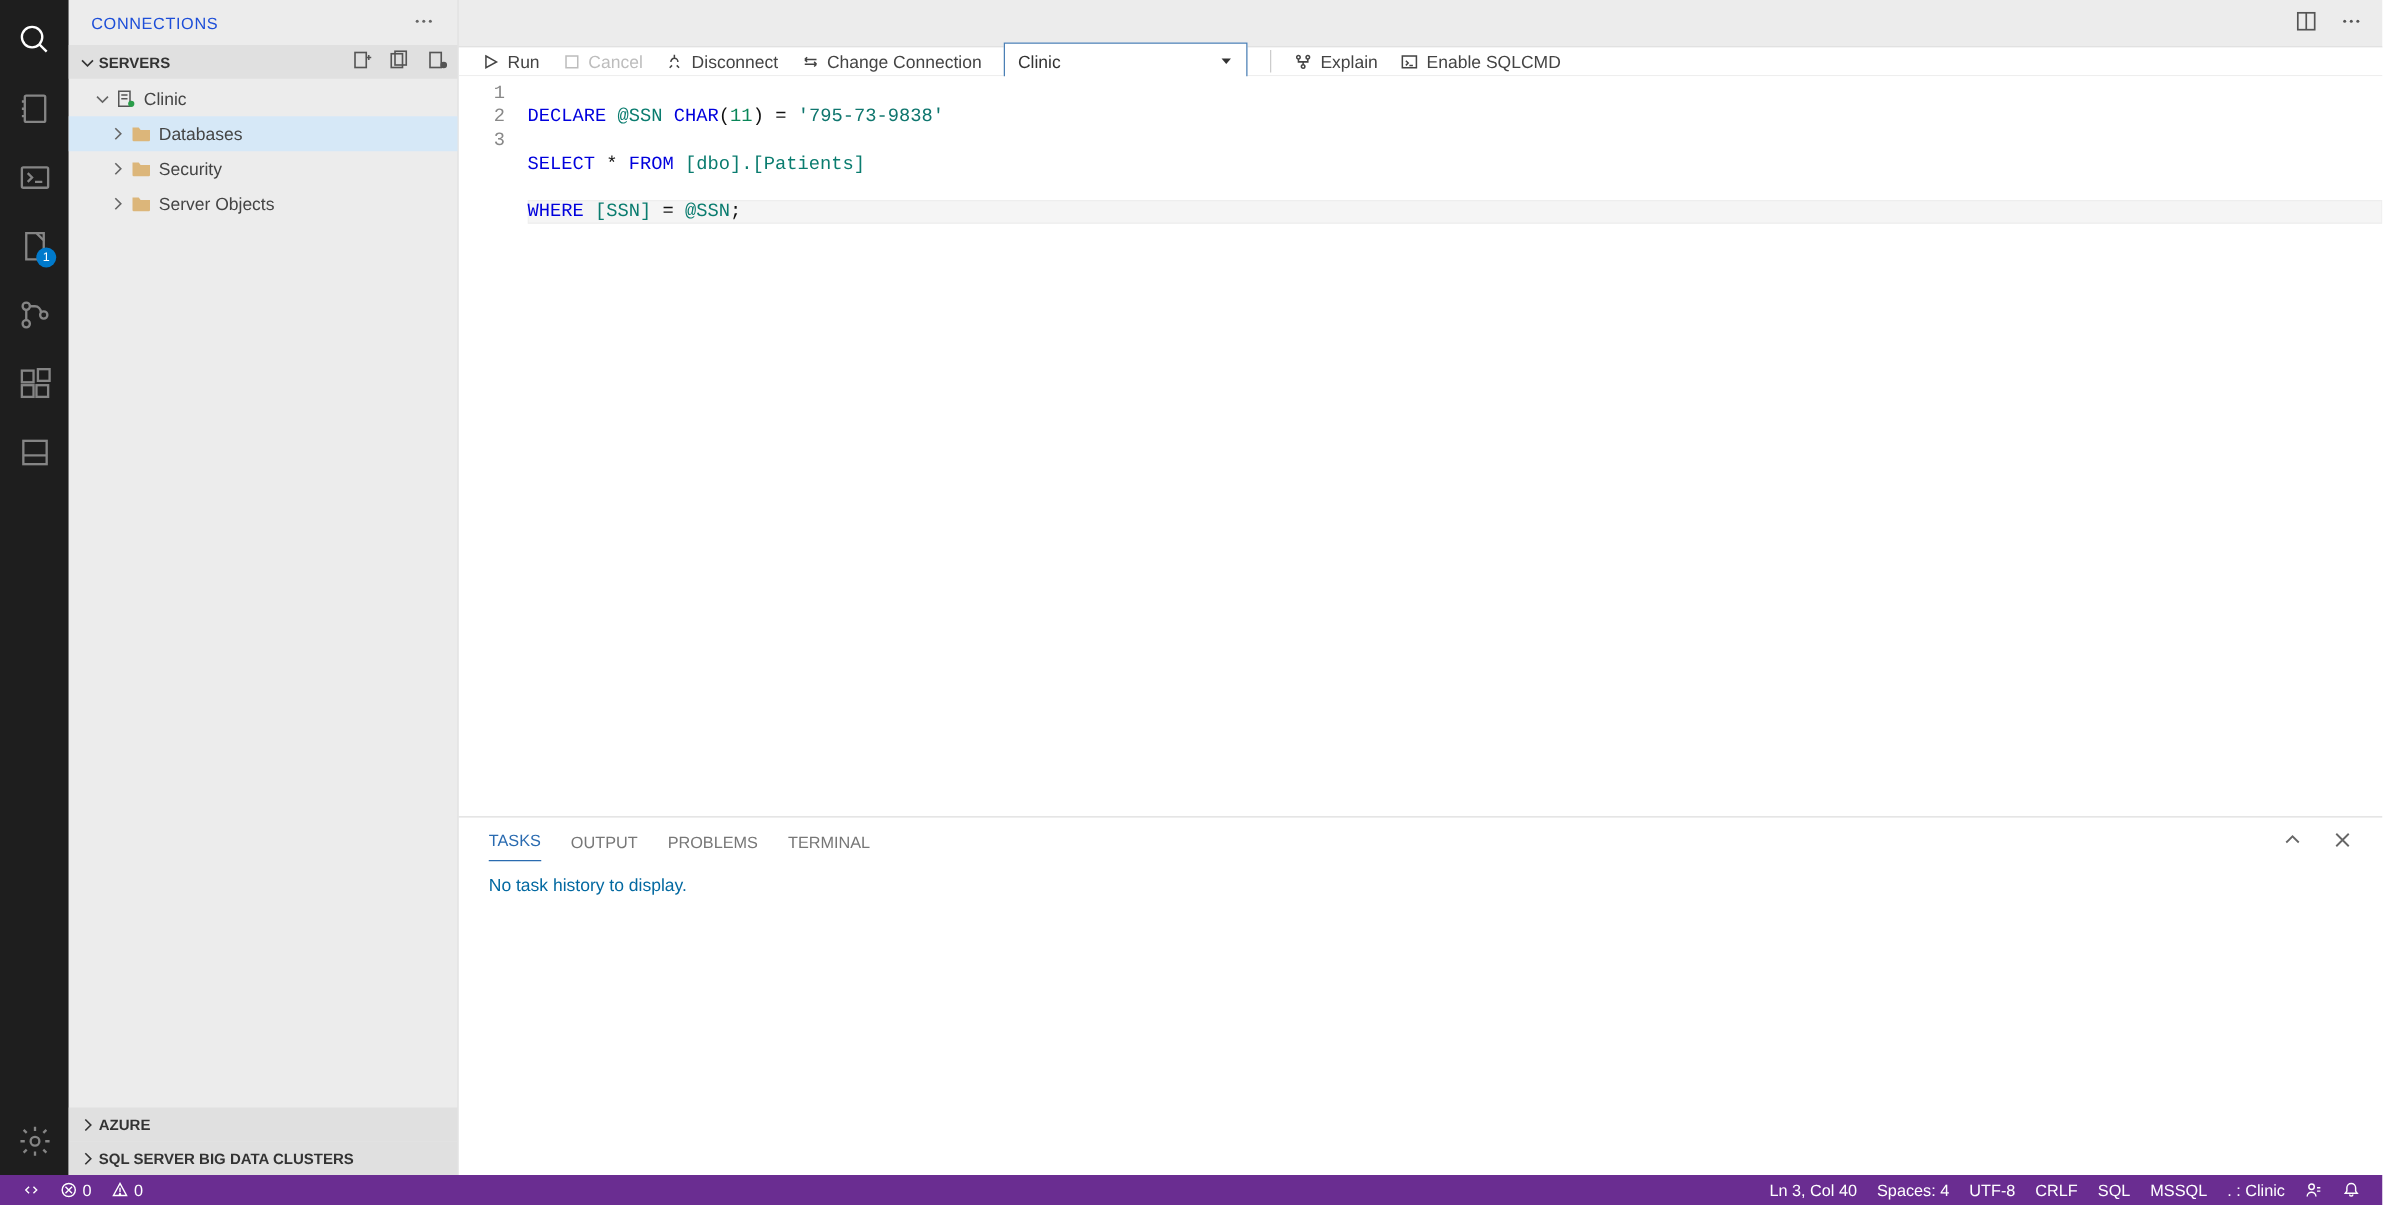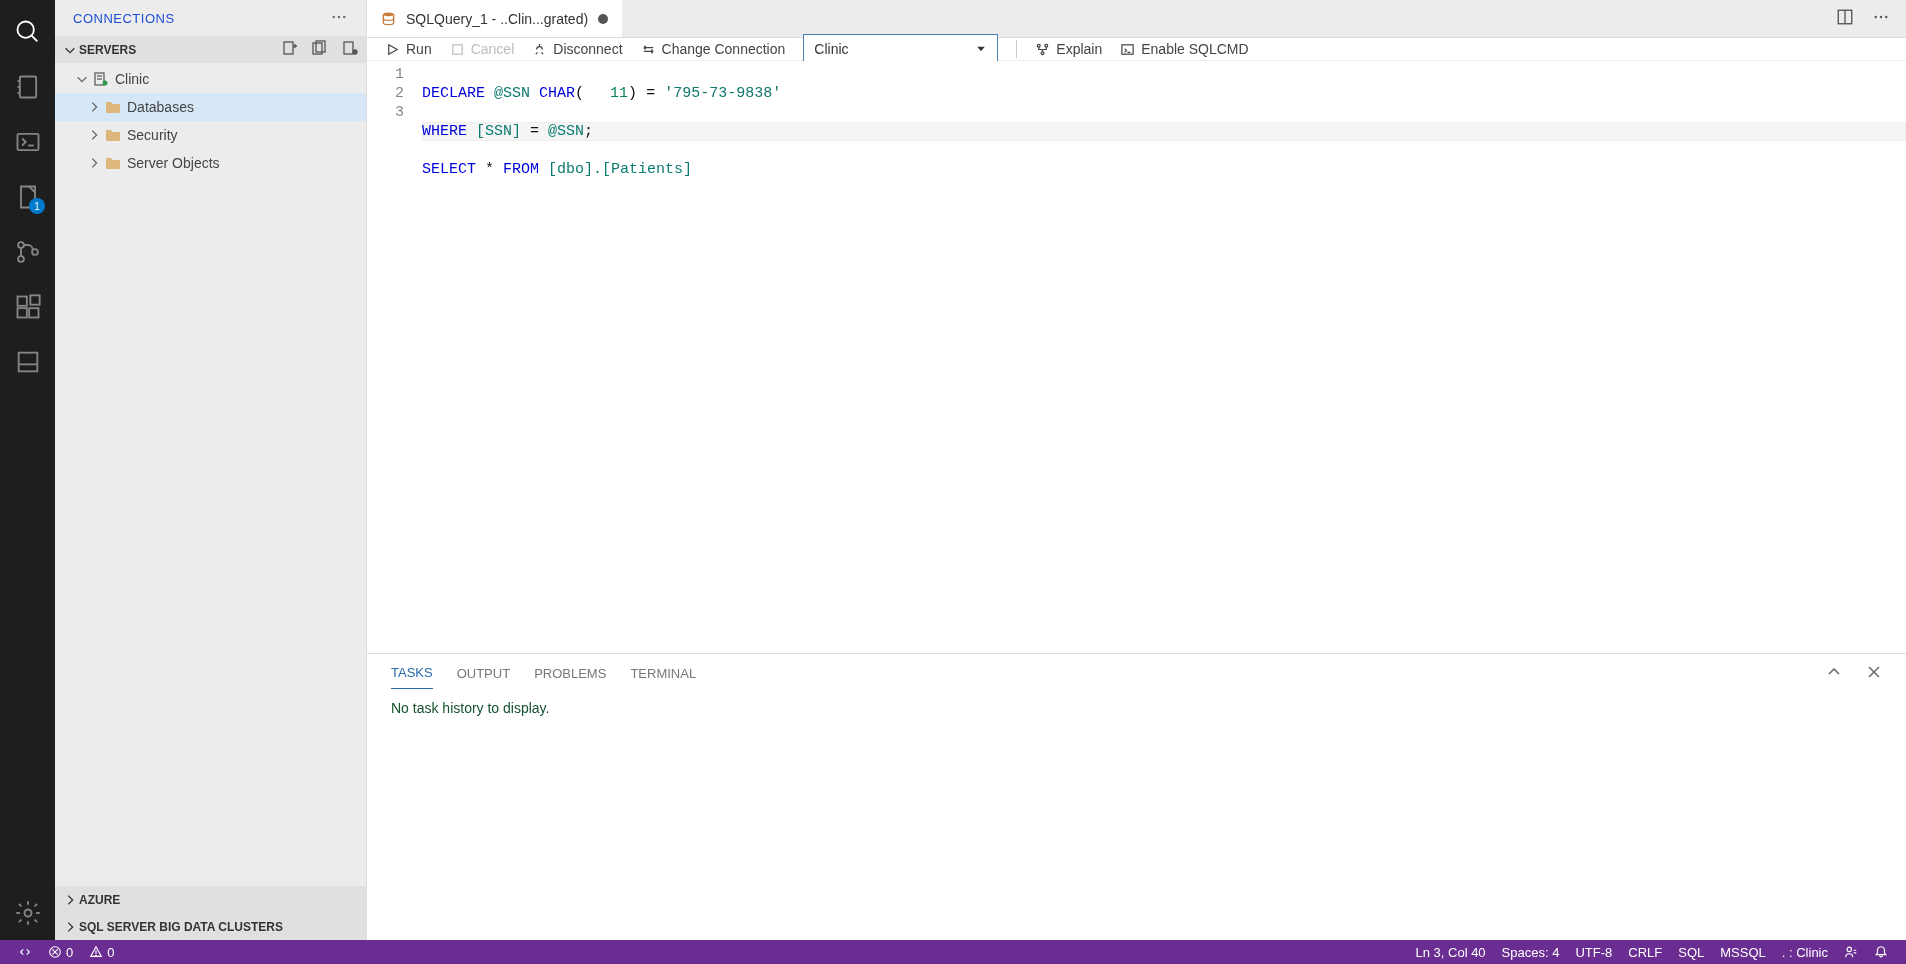--- a/index.html
+++ b/index.html
@@ -47,31 +47,31 @@
 .tb-btn svg, .tb-btn .glyph { width: 15px; height: 15px; display: flex; align-items: center; justify-content: center; }
 .conn-select { border: 1px solid #4a7fb5; height: 30px; width: 195px; padding: 0 10px; display: flex; align-items: center; justify-content: space-between; color: #333; cursor: pointer; background: #fff; font-size: 14px; }
 .sep { width: 1px; height: 18px; background: #ccc; }
 
 .editor-body { flex: 1; display: flex; background: #fff; font-family: Consolas, "Courier New", monospace; font-size: 15px; overflow: hidden; }
 .gutter { width: 55px; text-align: right; padding: 4px 18px 0 0; color: #888; line-height: 19px; user-select: none; }
 .code { flex: 1; padding: 4px 0 0 0; line-height: 19px; white-space: pre; color: #111; position: relative; }
 .code .line { height: 19px; }
 .code .line.current { background: #f5f5f5; box-shadow: inset 0 0 0 1px #eee; }
 .kw { color: #0000dd; }
-.num { color: #098658; margin-left: 26px; }
+.num { color: #098658; }
 .str { color: #0f766e; }
 .ident { color: #0a7c6f; }
 
 
 .panel { border-top: 1px solid #ddd; display: flex; flex-direction: column; height: 287px; background: #fff; }
 .panel-tabs { display: flex; align-items: center; height: 38px; padding: 0 24px; gap: 24px; color: #777; font-size: 13px; }
 .panel-tab { cursor: pointer; padding: 8px 0; }
 .panel-tab.active { color: #2a6bb0; border-bottom: 1.5px solid #2a6bb0; }
 .panel-tabs .p-actions { margin-left: auto; display: flex; gap: 24px; color: #666; }
-.panel-body { padding: 8px 24px; color: #14532d; font-size: 14px; }
+.panel-body { padding: 8px 24px; color: #0369a1; font-size: 14px; }
 
 
 .status-bar { height: 24px; background: #6a2d91; color: #fff; display: flex; align-items: center; padding: 0 12px; font-size: 13px; gap: 4px; }
 .status-bar .sb-item { display: flex; align-items: center; gap: 4px; padding: 0 6px; cursor: pointer; }
 .status-bar .sb-item svg { width: 14px; height: 14px; }
 .status-bar .spacer { flex: 1; }
 
 .chev-svg { width: 14px; height: 14px; }
 </style>
 </head>
@@ -248,31 +248,20 @@
           <svg class="chev-svg" viewBox="0 0 16 16" fill="none" stroke="currentColor" stroke-width="1.5">
               <path d="M6 3l5 5-5 5"></path>
             </svg>
         </span>
         <span>SQL SERVER BIG DATA CLUSTERS</span>
       </div>
     </div>
 
     <div class="editor-col">
       <div class="tab-bar">
-        <div class="tab">
-          <span class="db-icon">
-            <svg width="15" height="15" viewBox="0 0 16 16" fill="currentColor">
-                <ellipse cx="8" cy="3.5" rx="5.5" ry="2"></ellipse>
-                <path d="M2.5 3.5v9c0 1.1 2.46 2 5.5 2s5.5-.9 5.5-2v-9" fill="none" stroke="currentColor" stroke-width="1.4"></path>
-                <path d="M2.5 8c0 1.1 2.46 2 5.5 2s5.5-.9 5.5-2" fill="none" stroke="currentColor" stroke-width="1.4"></path>
-              </svg>
-          </span>
-          <span style="font-size:14px;">SQLQuery_1 - ..Clin...grated)</span>
-          <span class="dirty"></span>
-        </div>
         <div class="tab-actions">
           <span>
             <svg width="18" height="18" viewBox="0 0 16 16" fill="none" stroke="currentColor" stroke-width="1.2">
                 <rect x="2" y="2" width="12" height="12"></rect>
                 <line x1="8" y1="2" x2="8" y2="14"></line>
               </svg>
           </span>
           <span>
             <svg width="18" height="18" viewBox="0 0 24 24" fill="currentColor">
                 <circle cx="5" cy="12" r="1.6"></circle>
@@ -334,22 +323,22 @@
       </div>
 
       <div class="editor-body">
         <div class="gutter">
           <div>1</div>
           <div>2</div>
           <div>3</div>
         </div>
         <div class="code">
 <div class="line"><span class="kw">DECLARE</span> <span class="ident">@SSN</span> <span class="kw">CHAR</span>(<span class="num">11</span>)<span> = </span><span class="str">'795-73-9838'</span></div>
+<div class="line"><span class="kw">SELECT</span><span> * </span><span class="kw">FROM</span><span class="ident"> [dbo].[Patients]</span></div>
 <div class="line current"><span class="kw">WHERE</span><span class="ident"> [SSN] </span><span>= </span><span class="ident">@SSN</span><span>;</span></div>
-<div class="line"><span class="kw">SELECT</span><span> * </span><span class="kw">FROM</span><span class="ident"> [dbo].[Patients]</span></div>
         </div>
       </div>
 
       <div class="panel">
         <div class="panel-tabs">
           <div class="panel-tab active">TASKS</div>
           <div class="panel-tab">OUTPUT</div>
           <div class="panel-tab">PROBLEMS</div>
           <div class="panel-tab">TERMINAL</div>
           <div class="p-actions">

